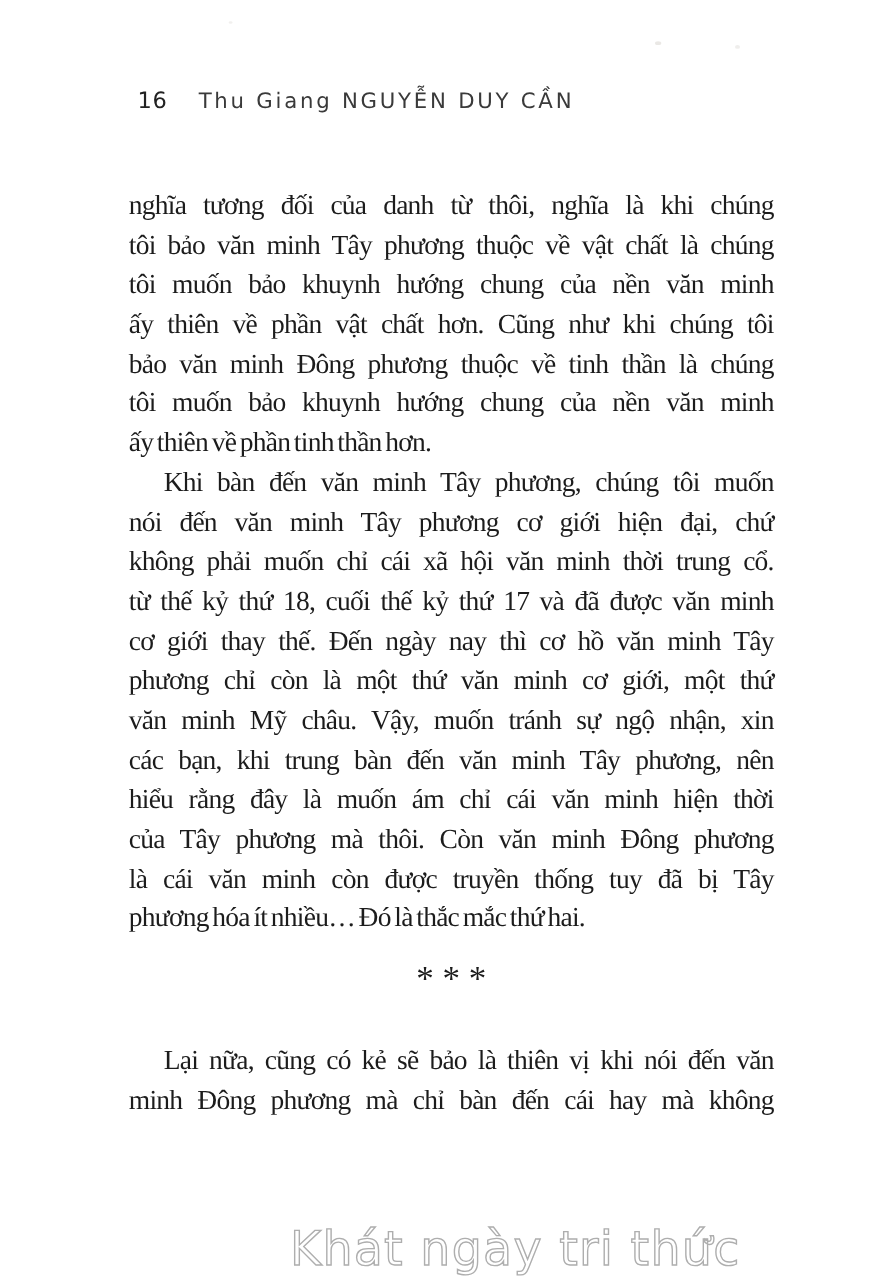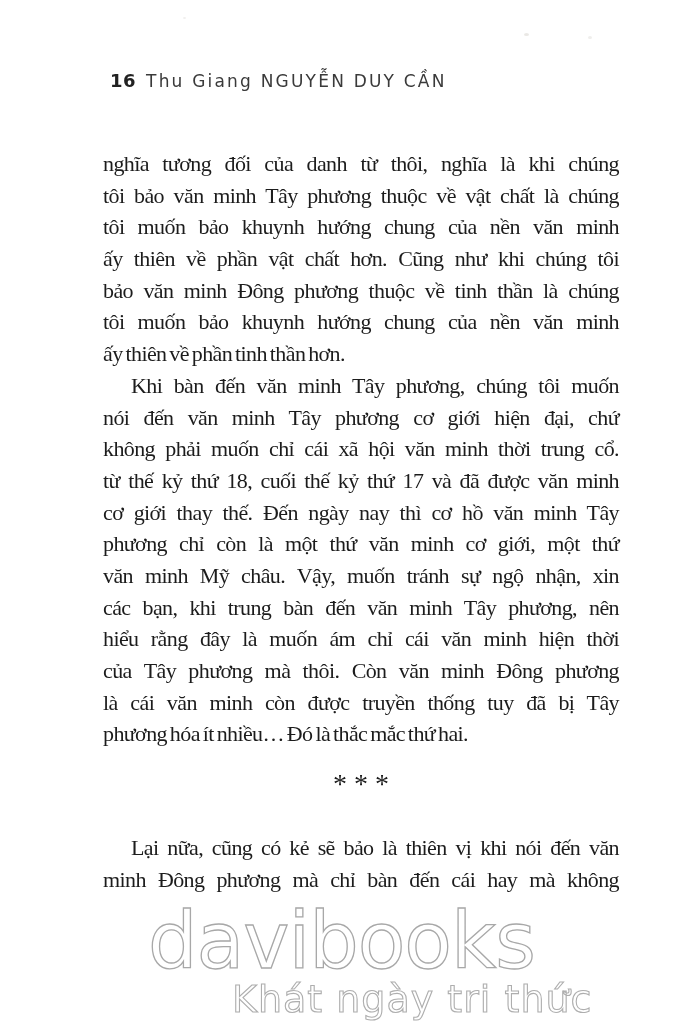--- a/index.html
+++ b/index.html
@@ -10,21 +10,21 @@
   }
   .page{position:absolute;inset:0;}
   
   .header{
     position:absolute;left:110px;top:70px;
     font-family:"DejaVu Sans", sans-serif;
     font-size:17px;color:#3a3a3a;letter-spacing:2.2px;
     white-space:nowrap;
   }
   .header .pagenum{
-    font-weight:bold;color:#222;letter-spacing:0.5px;margin-right:10px;font-size:18px;
+    font-weight:normal;color:#222;letter-spacing:0.5px;margin-right:25px;font-size:18px;
   }
   
   .textblock{
     position:absolute;left:103px;top:126px;width:516px;
     font-size:22px;line-height:31.7px;color:#1c1c1c;
     letter-spacing:-0.6px;word-spacing:-2px;margin-top:22px;
   }
   .line{
     text-align:justify;text-align-last:justify;
     height:31.7px;
@@ -95,16 +95,15 @@
         <div class="line">là cái văn minh còn được truyền thống tuy đã bị Tây</div>
         <div class="line endline">phương hóa ít nhiều… Đó là thắc mắc thứ hai.</div>
       </div>
     <div class="separator">***</div>
     <div>
         <div class="line indent">Lại nữa, cũng có kẻ sẽ bảo là thiên vị khi nói đến văn</div>
         <div class="line">minh Đông phương mà chỉ bàn đến cái hay mà không</div>
       </div>
   </div>
 
-  <div class="wm-logo">davibooks</div>
   <div class="wm-tagline">Khát ngày tri thức</div>
 
 </div>
 
 </body></html>

